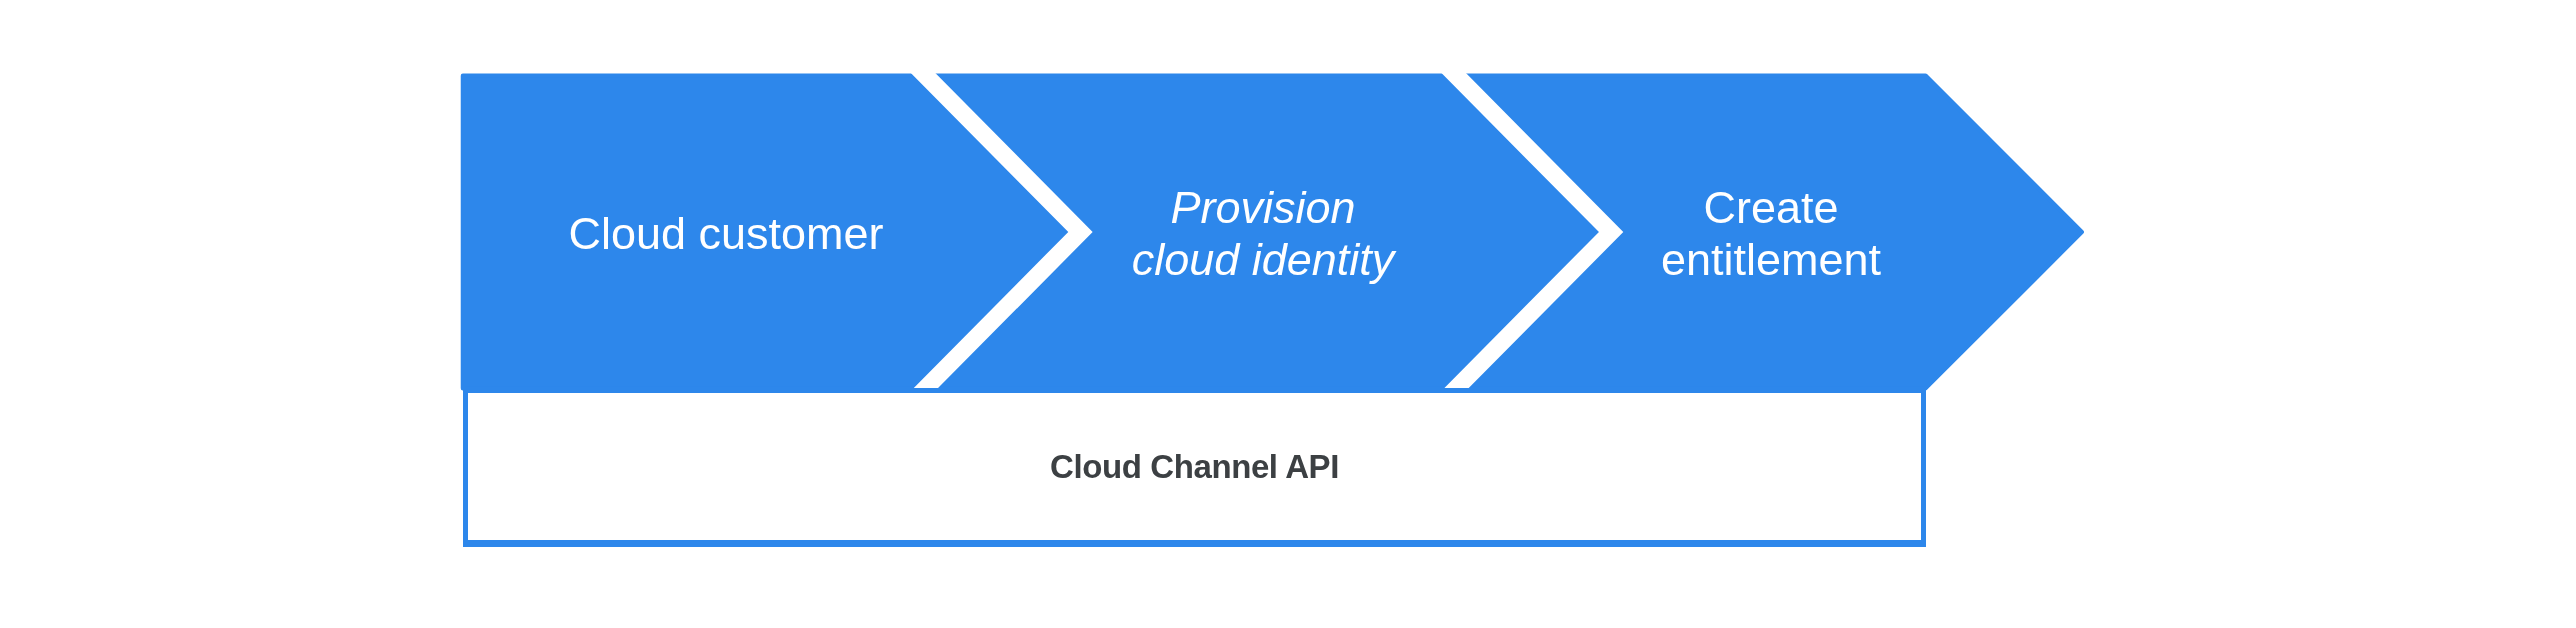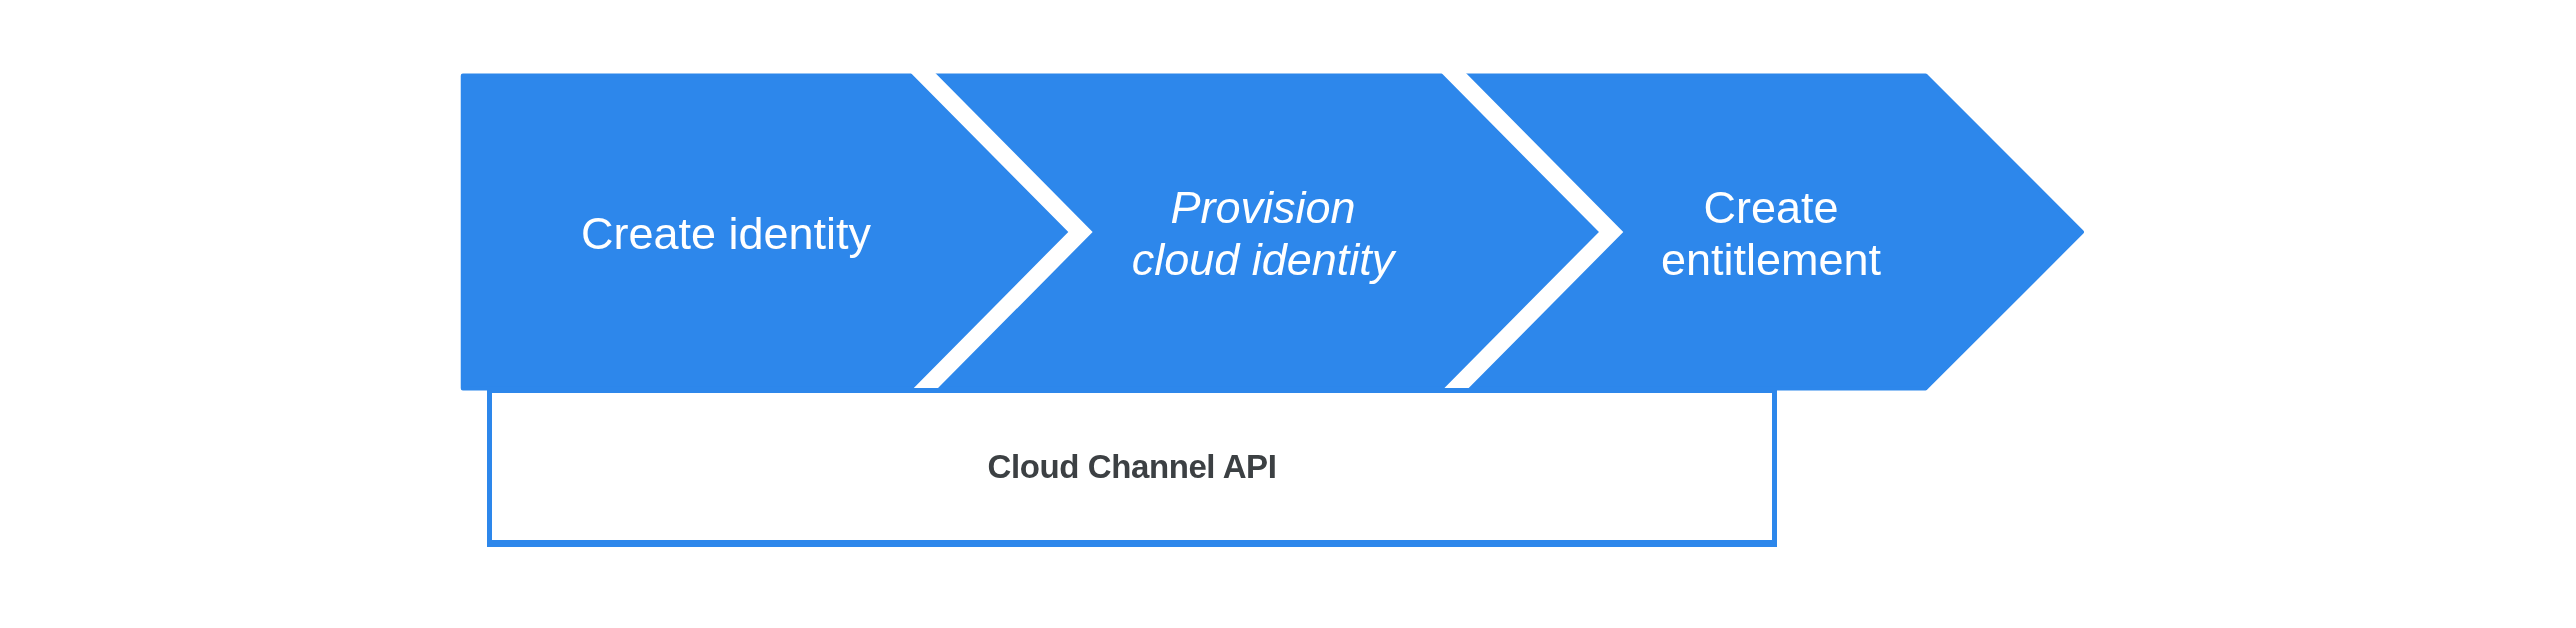--- a/index.html
+++ b/index.html
@@ -47,30 +47,29 @@
     white-space: pre-line;
     letter-spacing: 0px;
   }
   .step-label.s1 { left: 726px;  top: 234px; }
   .step-label.s2 { left: 1263px; top: 234px; font-style: italic; }
   .step-label.s3 { left: 1771px; top: 234px; }
   .api-box {
     position: absolute;
     left: 463px;
     top: 388px;
-    width: 1290px;
+    width: 1463px;
     height: 159px;
     box-sizing: border-box;
     background: #ffffff;
     border: 5.2px solid #2d87eb;
     border-bottom-width: 7.8px;
     display: flex;
     align-items: center;
     justify-content: center;
-    margin-left: 24px;
   }
   .api-label {
     color: #3c4043;
     font-size: 33px;
     font-weight: 700;
     letter-spacing: -0.4px;
     text-align: center;
   }
 </style>
 </head>
@@ -80,21 +79,21 @@
 
   <svg class="shapes-svg" viewBox="0 0 2966 724" xmlns="http://www.w3.org/2000/svg">
 
     <polygon class="arrow-shape" points="533,87 2217,87 2397,267 2217,447 533,447"></polygon>
 
     <polyline class="separator" points="1037,58 1244,267 1037,476"></polyline>
 
     <polyline class="separator" points="1648,58 1855,267 1648,476"></polyline>
   </svg>
 
-  <div class="step-label s1">Create identity</div>
+  <div class="step-label s1">Cloud customer</div>
 
   <div class="step-label s2">Provision
 cloud identity</div>
 
   <div class="step-label s3">Create
 entitlement</div>
 
   <div class="api-box">
     <div class="api-label">Cloud Channel API</div>
   </div>

